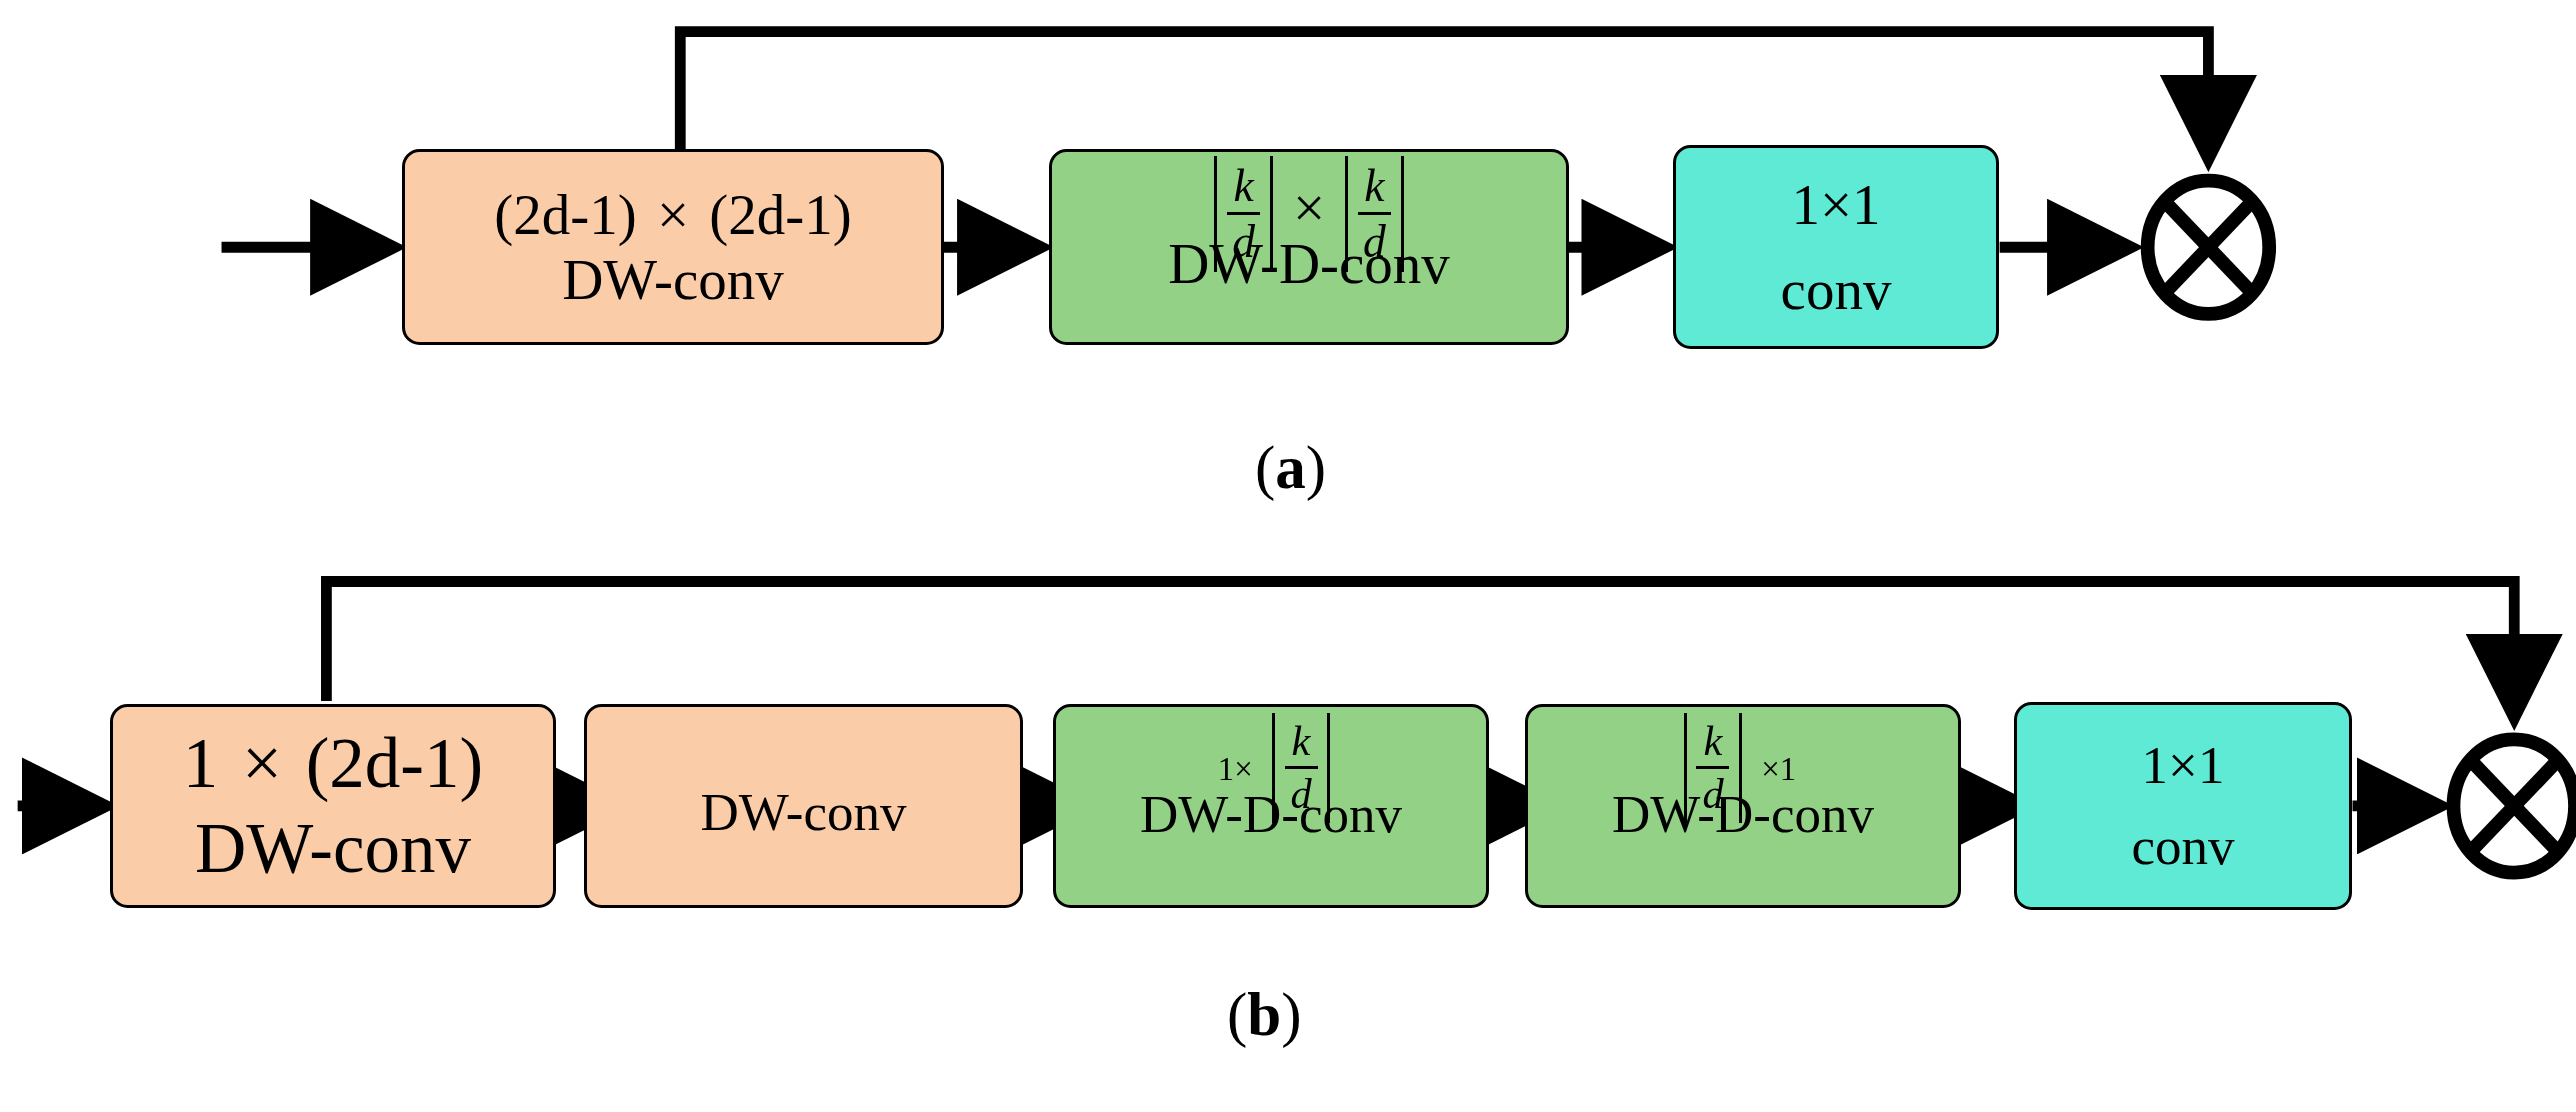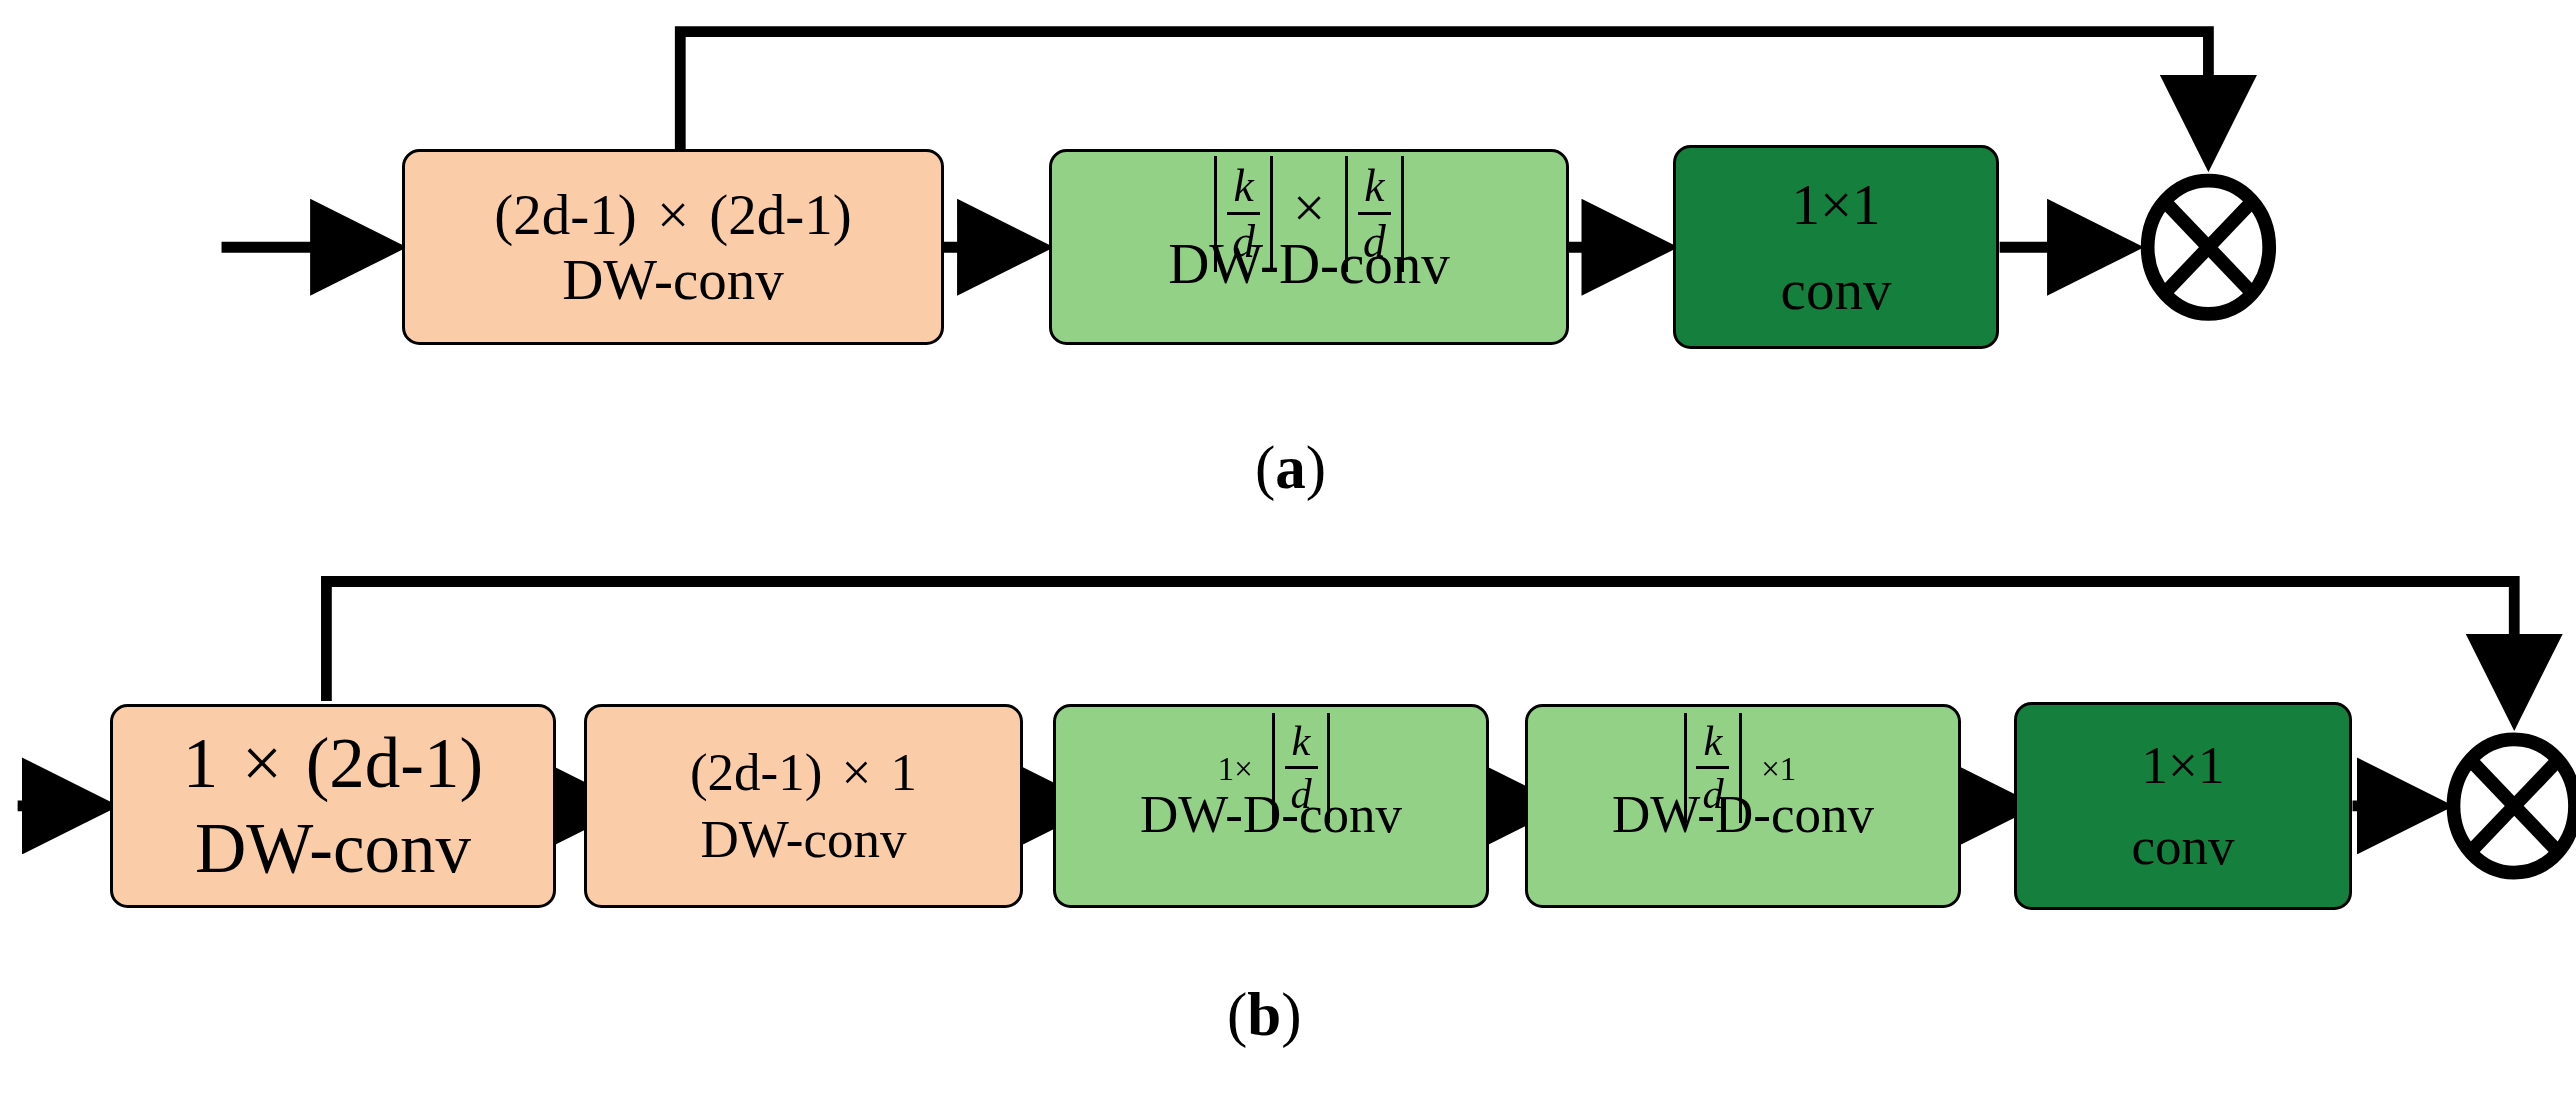--- a/index.html
+++ b/index.html
@@ -40,21 +40,21 @@
   .node .line1 {
     display: block;
     white-space: nowrap;
   }
   .node .line2 {
     display: block;
     white-space: nowrap;
   }
   .orange { background: #facca8; }
   .green  { background: #93d187; }
-  .cyan   { background: #15803d; }
+  .cyan   { background: #5eead4; }
 
   
   .floor {
     display: inline-flex;
     align-items: stretch;
     vertical-align: middle;
   }
   .floor .bar {
     width: 2.9px;
     background: #000;
@@ -211,25 +211,20 @@
   <div class="node orange" style="left:110px; top:704px; width:446px; height:204px; font-size:71px;">
     <div class="mathrow line1">
       <span>1</span>
       <span class="times">×</span>
       <span>(2d-1)</span>
     </div>
     <div class="line2" style="margin-top:13.7px;">DW-conv</div>
   </div>
 
   <div class="node orange" style="left:584px; top:704px; width:439px; height:204px; font-size:53px;">
-    <div class="mathrow line1">
-      <span>(2d-1)</span>
-      <span class="times">×</span>
-      <span>1</span>
-    </div>
     <div class="line2" style="margin-top:13.7px;">DW-conv</div>
   </div>
 
   <div class="node green" style="left:1053px; top:704px; width:436px; height:204px; font-size:53px; justify-content:flex-start;">
     <div class="mathrow line1" style="margin-top:5.9px;">
       <span class="times small"><span>1</span><span>×</span></span>
       <span class="floor" style="height:110px;">
         <span class="bar left"></span>
         <span class="inner">
           <span class="num">k</span>

